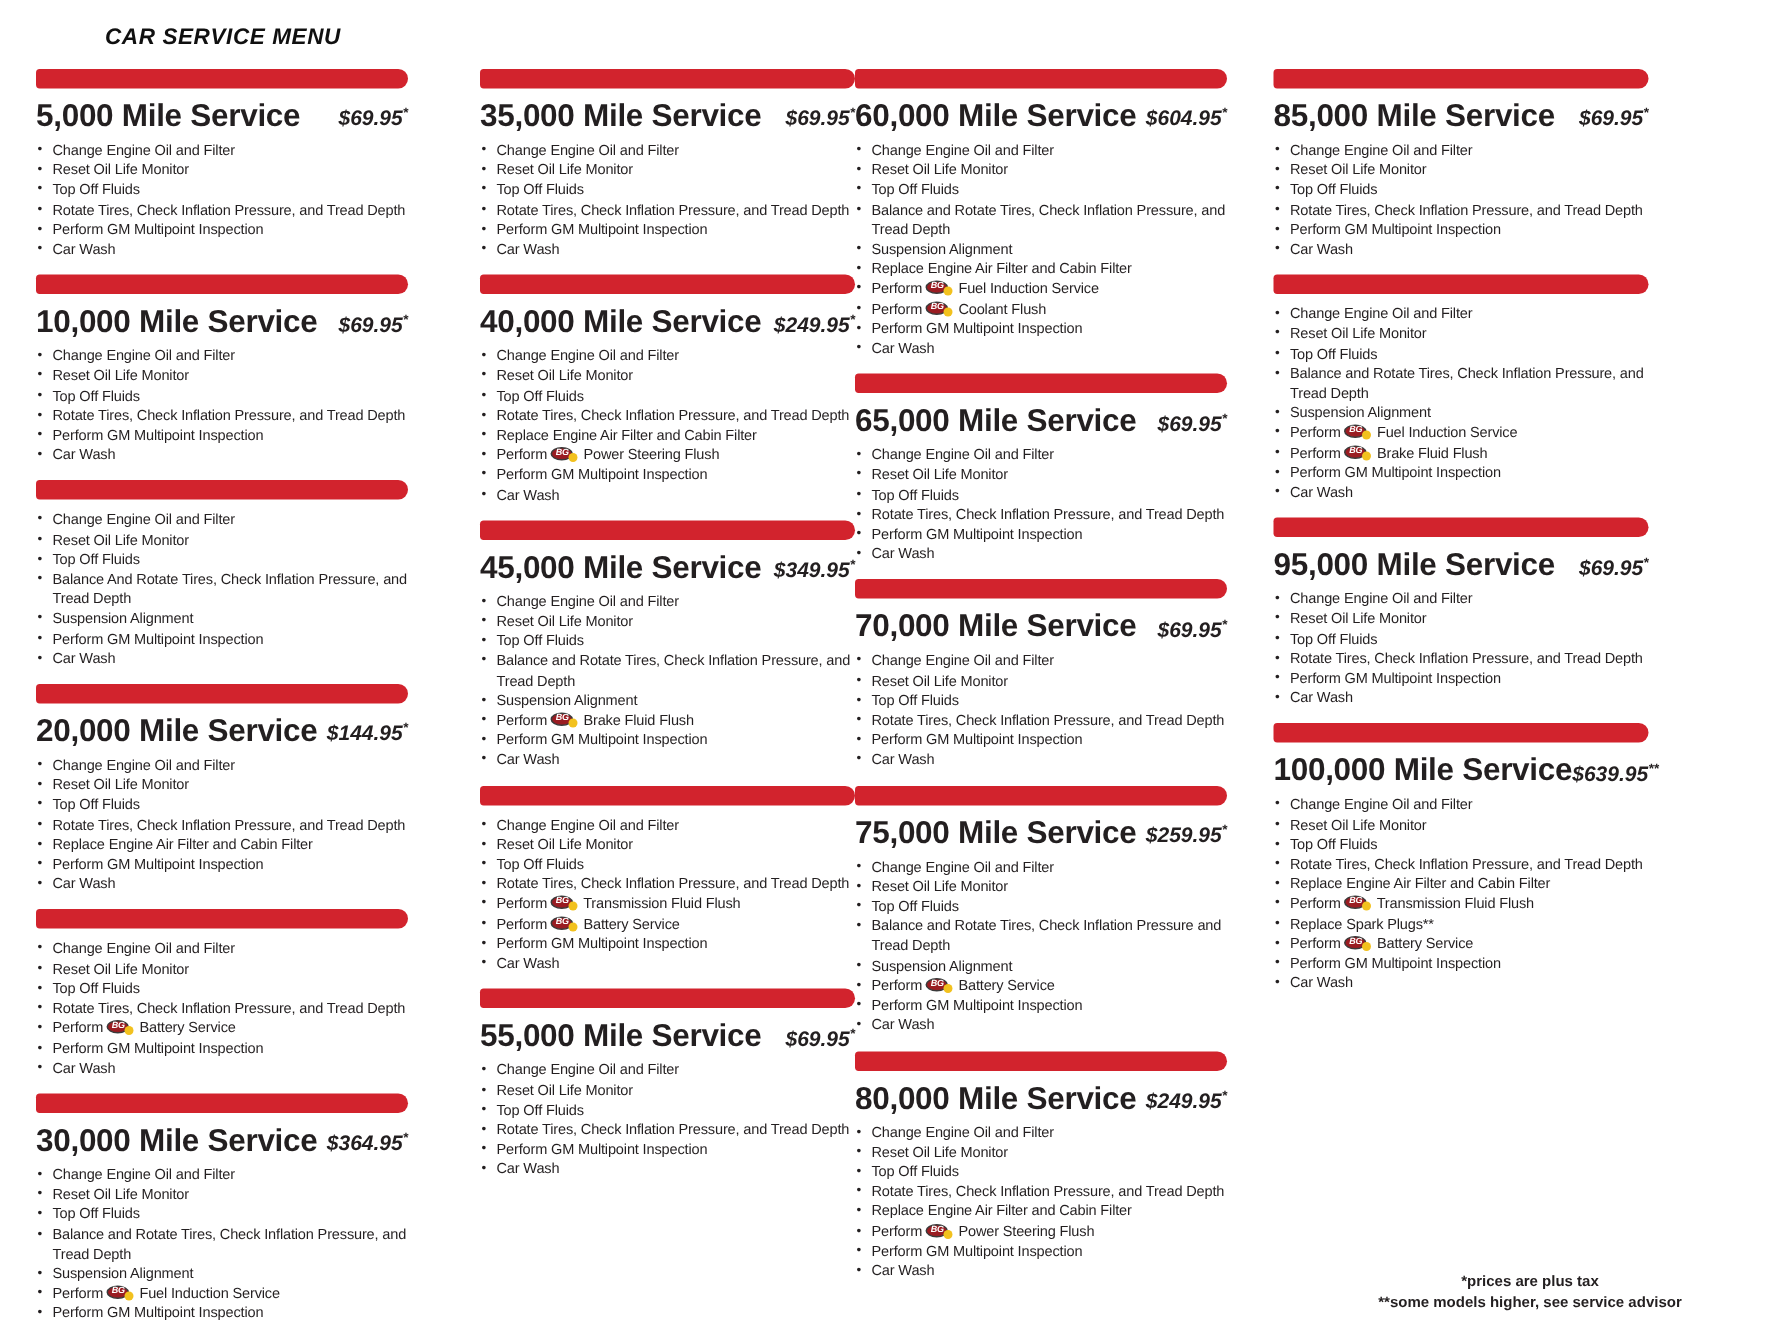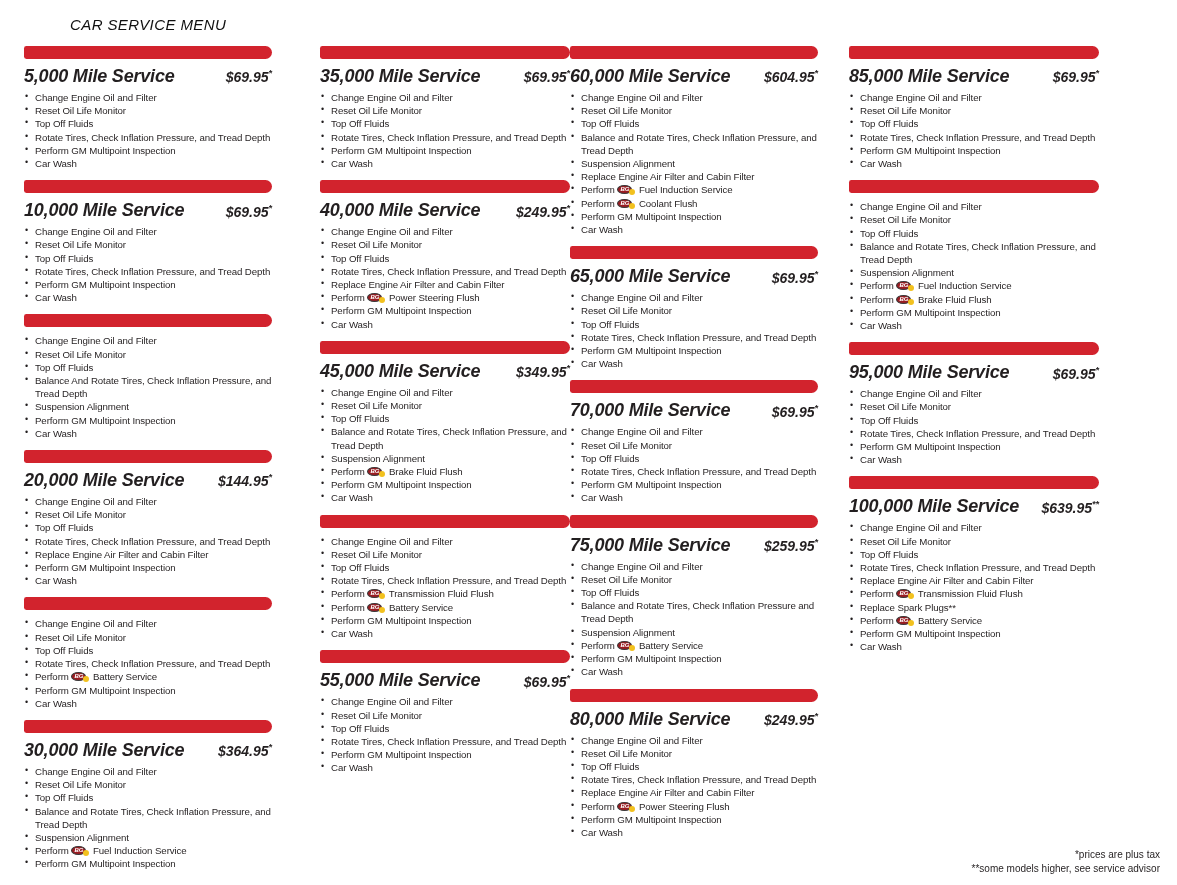--- a/index.html
+++ b/index.html
@@ -6,54 +6,54 @@
   html,body{width:1177px;height:885px}
   body{
     background:#ffffff;
     font-family:"Liberation Sans",sans-serif;
     color:#231f20;
     position:relative;
     overflow:hidden;
   }
   .header-title{
     position:absolute;left:70px;top:16px;
-    font-size:15px;font-weight:normal;font-style:italic;
+    font-size:15px;font-weight:bold;font-style:italic;
     letter-spacing:.4px;color:#101010;
   }
   #columns{position:absolute;top:46px;left:24px;display:flex;align-items:flex-start}
   .column{width:248px;flex:0 0 auto}
   .column:nth-child(2){margin-left:48px;width:250px}
   .column:nth-child(3){width:248px}
   .column:nth-child(4){margin-left:31px;width:250px}
   .red-bar{
     height:13px;background:var(--bar,#d2232d);
     border-radius:3px 8px 8px 3px;
     margin-top:10px;margin-bottom:7px;
   }
   .column > .red-bar:first-child{margin-top:0}
   .sec-head{display:flex;justify-content:space-between;align-items:baseline;margin-bottom:4px}
-  .sec-title{font-size:18px;font-weight:bold;font-style:italic;letter-spacing:-.2px;white-space:nowrap}
+  .sec-title{font-size:21px;font-weight:bold;letter-spacing:-.2px;white-space:nowrap}
   .sec-price{font-size:14px;font-weight:bold;font-style:italic;white-space:nowrap}
   .sec-price sup{font-size:9px;font-weight:bold}
   .item{
     position:relative;padding-left:11px;
     font-size:9.7px;line-height:13.2px;letter-spacing:-.1px;
   }
   .bullet{position:absolute;left:1px;top:-1px;font-size:9px}
   .bg-logo{display:inline-block;position:relative;width:19px;height:9px;vertical-align:-1px}
   .bg-oval{
     position:absolute;left:0;top:0;width:15px;height:9px;
     background:#9a1c22;border:1px solid #3a3a3a;border-radius:50%;
     color:#fff;font-size:6px;font-weight:bold;font-style:italic;
     text-align:center;line-height:7px;
   }
   .bg-dot{position:absolute;left:12px;bottom:-1px;width:6px;height:6px;background:#f2c11e;border-radius:50%}
   .footnotes{
     position:absolute;left:880px;width:280px;bottom:10px;
-    text-align:right;font-size:10px;line-height:13.5px;
+    text-align:center;font-size:10px;line-height:13.5px;font-weight:bold;
   }
 </style>
 </head>
 <body>
 
 <div class="header-title">CAR SERVICE MENU</div>
 
 <div id="columns">
     <div class="column">
       <div class="red-bar"></div>

